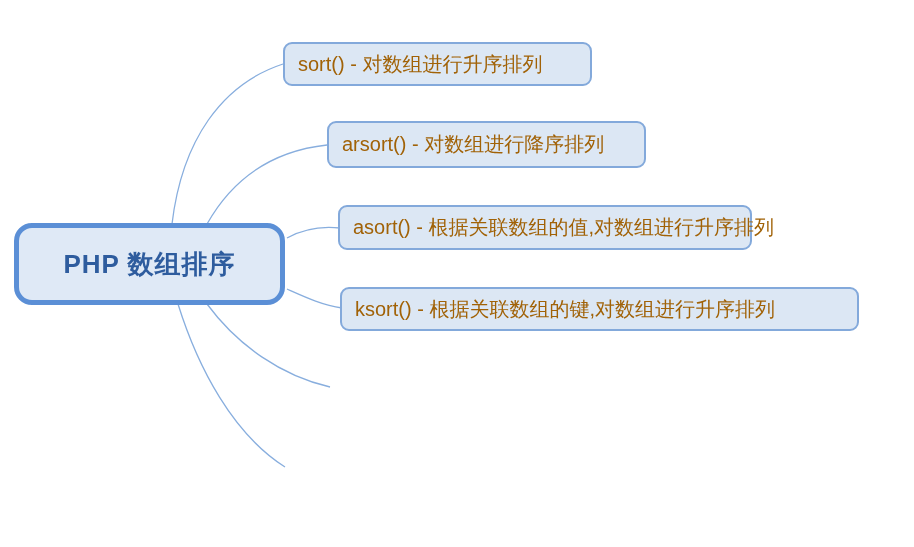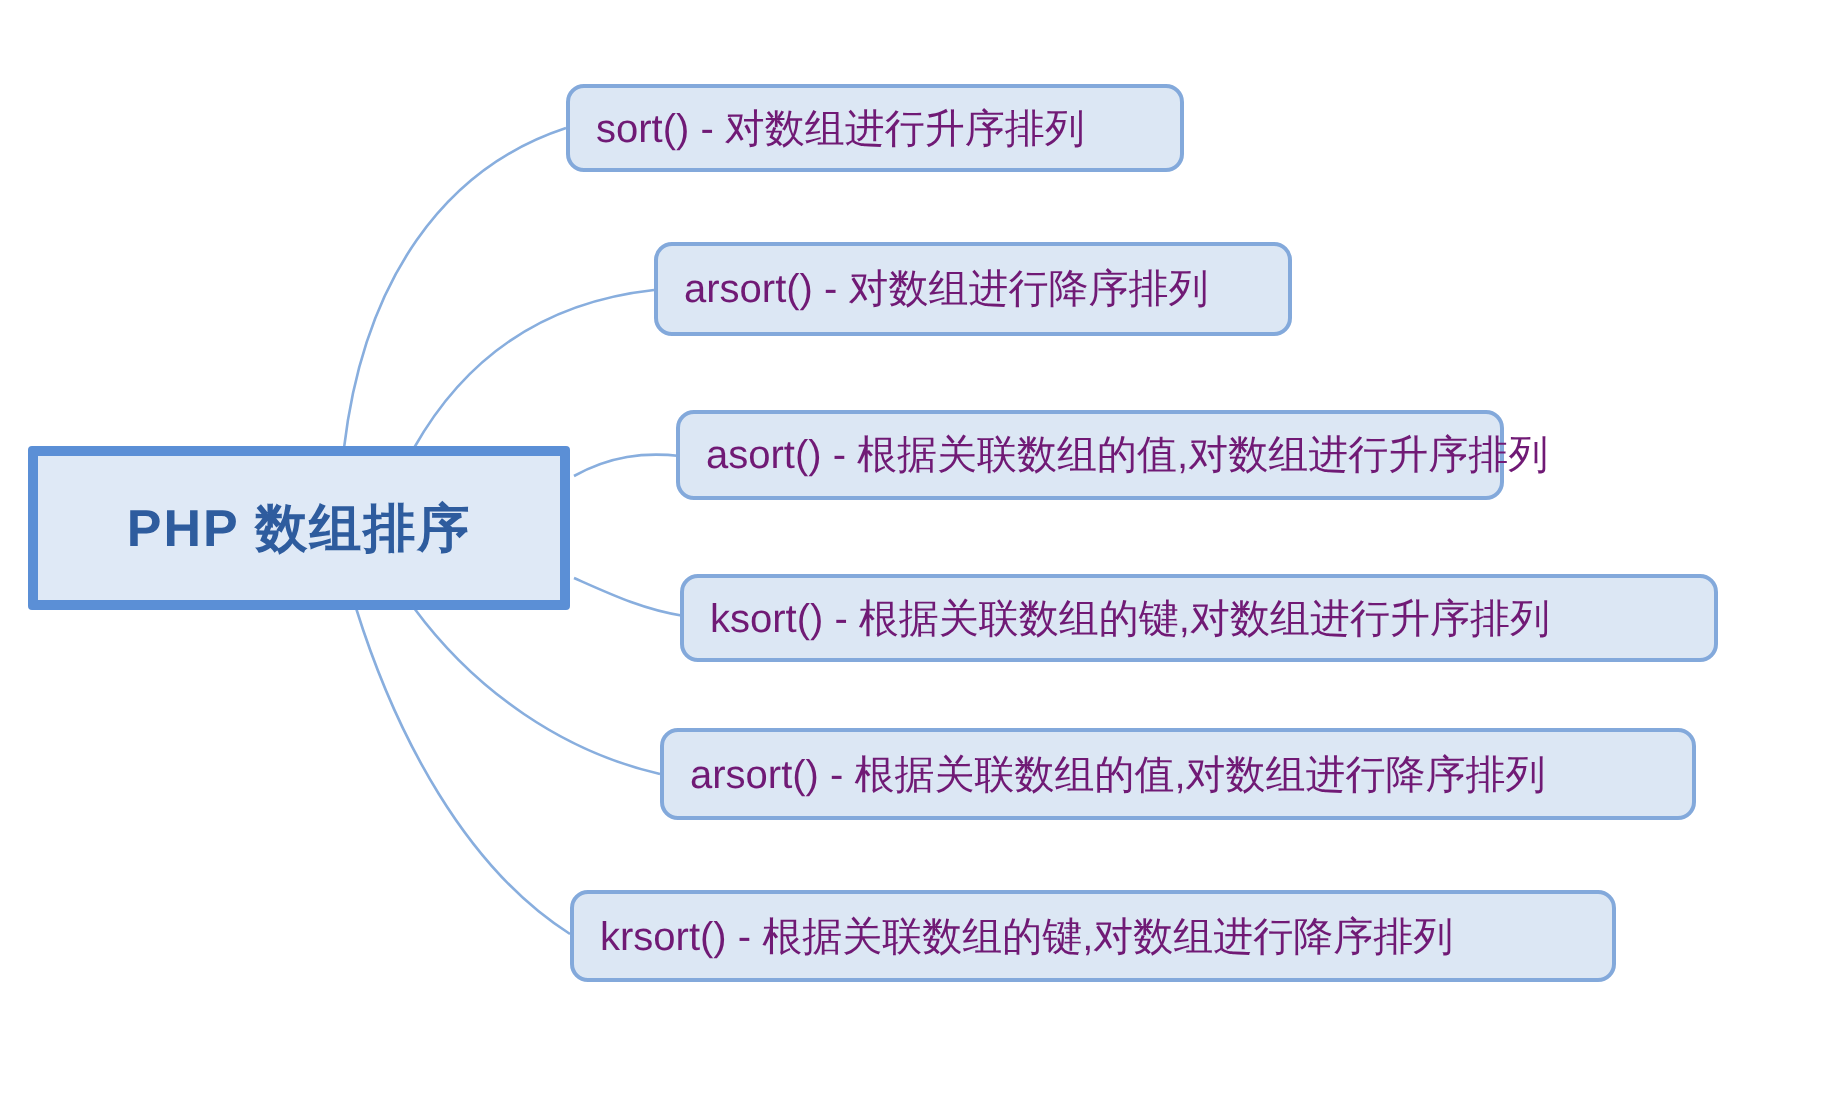--- a/index.html
+++ b/index.html
@@ -29,21 +29,21 @@
   }
   .root-node {
     position: absolute;
     left: 14px;
     top: 223px;
     width: 271px;
     height: 82px;
     box-sizing: border-box;
     background: #dfe9f6;
     border: 5px solid #5b8fd6;
-    border-radius: 2px;
+    border-radius: 18px;
     display: flex;
     align-items: center;
     justify-content: center;
     cursor: default;
   }
   .root-node .label {
     font-size: 26px;
     font-weight: bold;
     color: #2e5c9e;
     letter-spacing: 1px;
@@ -55,21 +55,21 @@
     background: #dce7f4;
     border: 2px solid #83a9db;
     border-radius: 9px;
     display: flex;
     align-items: center;
     padding: 0 13px;
     cursor: default;
   }
   .branch-node .label {
     font-size: 20px;
-    color: #701a75;
+    color: #a16207;
     white-space: nowrap;
     text-align: center;
   }
   .b0 { left: 283px; top: 42px;  width: 309px; height: 44px; }
   .b1 { left: 327px; top: 121px; width: 319px; height: 47px; }
   .b2 { left: 338px; top: 205px; width: 414px; height: 45px; }
   .b3 { left: 340px; top: 287px; width: 519px; height: 44px; }
   .b4 { left: 330px; top: 364px; width: 518px; height: 46px; }
   .b5 { left: 285px; top: 445px; width: 523px; height: 46px; }
 </style>
@@ -100,21 +100,15 @@
   </div>
 
   <div class="branch-node b2">
     <span class="label">asort() - 根据关联数组的值,对数组进行升序排列</span>
   </div>
 
   <div class="branch-node b3">
     <span class="label">ksort() - 根据关联数组的键,对数组进行升序排列</span>
   </div>
 
-  <div class="branch-node b4">
-    <span class="label">arsort() - 根据关联数组的值,对数组进行降序排列</span>
-  </div>
 
-  <div class="branch-node b5">
-    <span class="label">krsort() - 根据关联数组的键,对数组进行降序排列</span>
-  </div>
 
 </div>
 
 </body></html>

